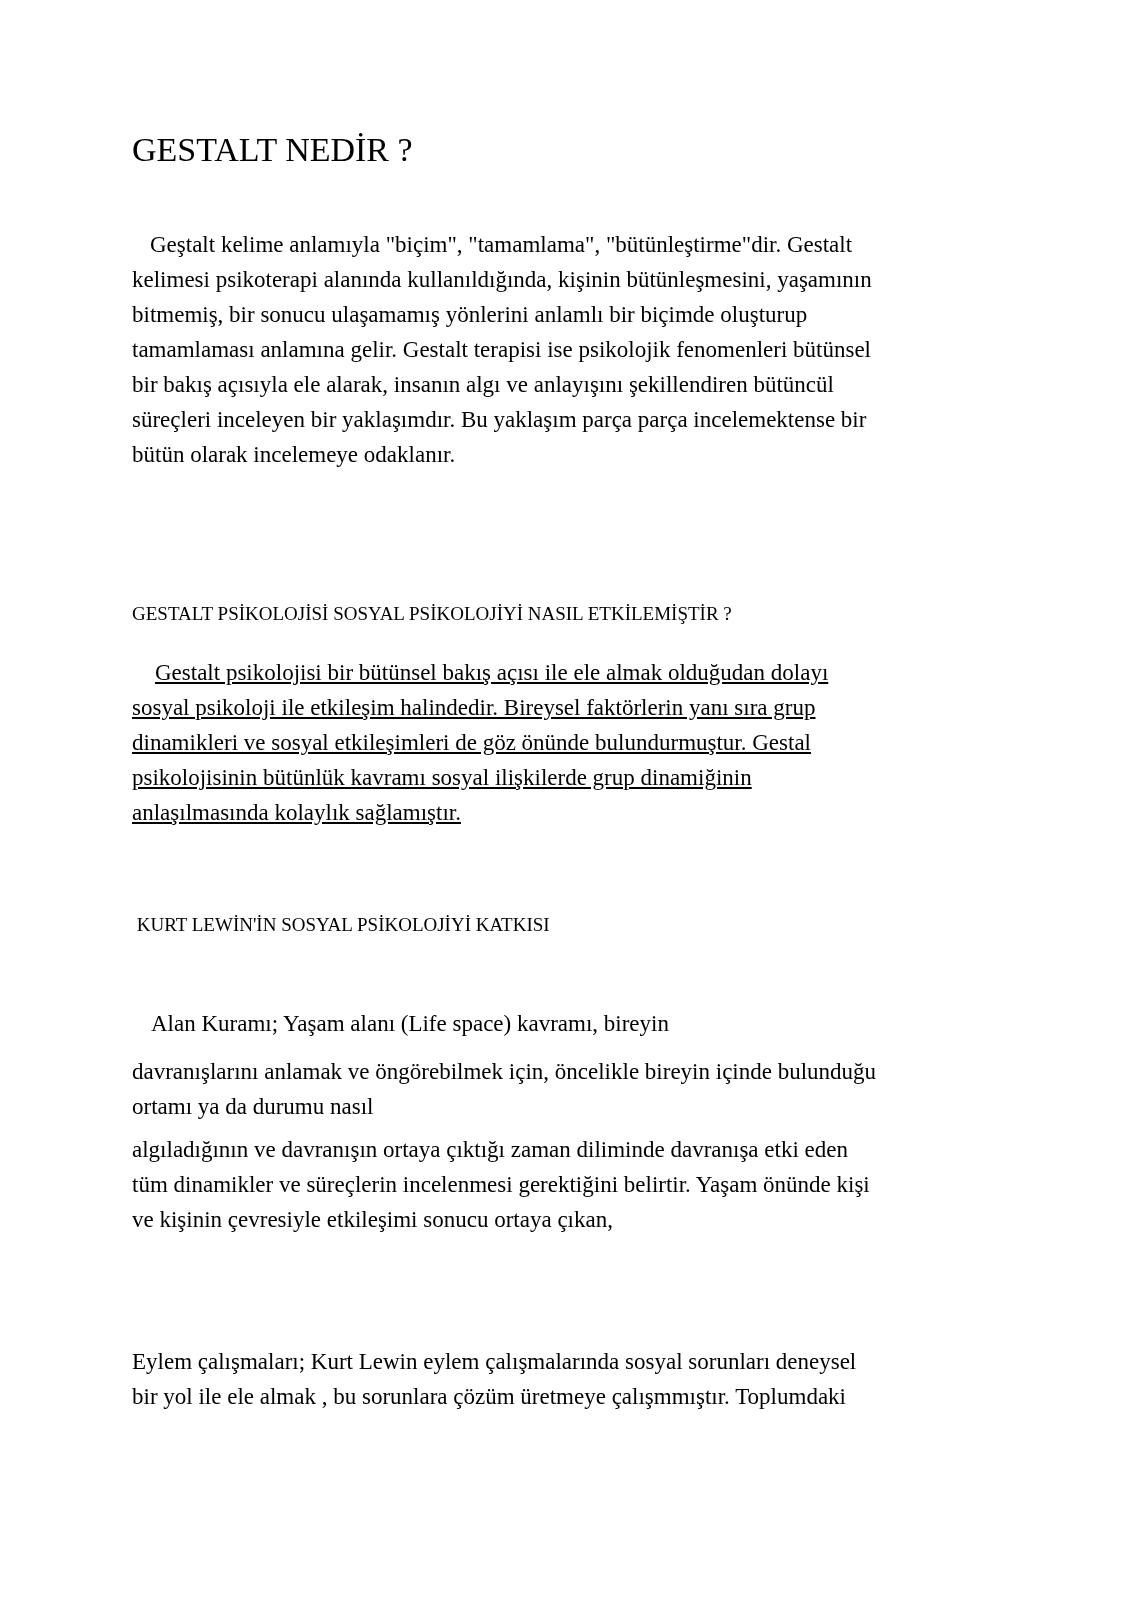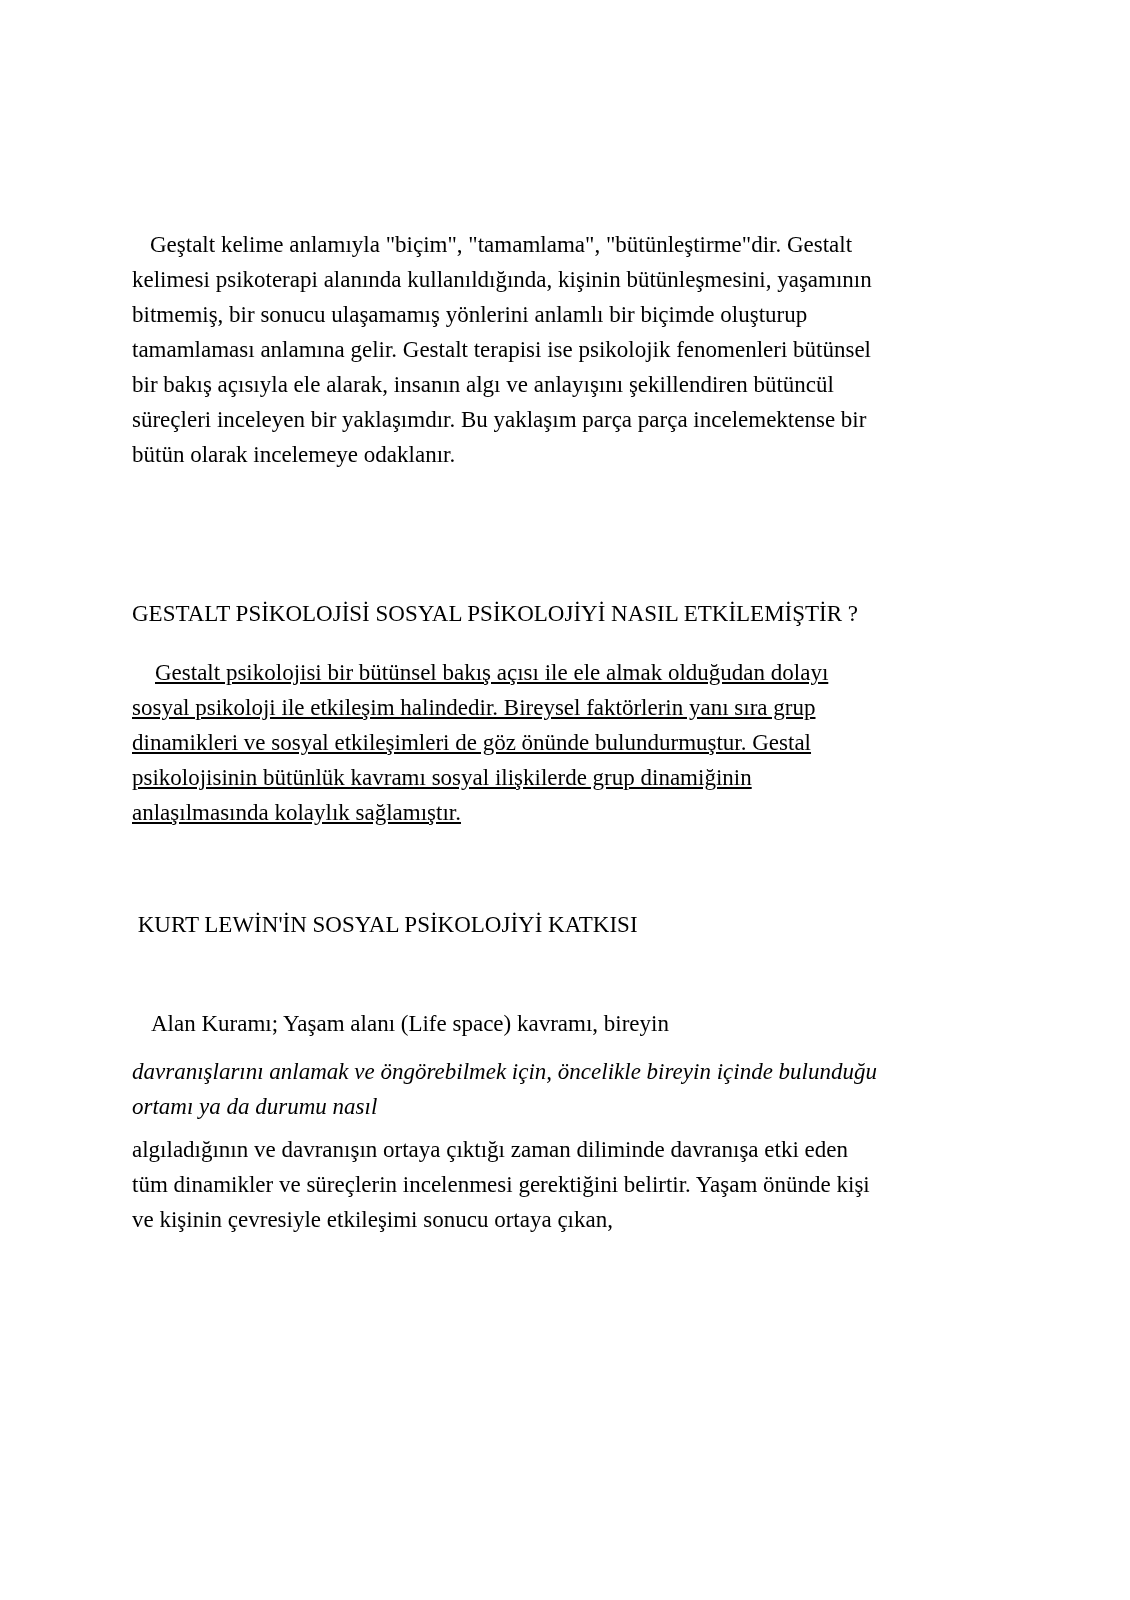--- a/index.html
+++ b/index.html
@@ -33,41 +33,42 @@
     width: 880px;
     font-size: 23px;
     line-height: 35px;
     margin: 0;
     white-space: pre-wrap;
   }
   .section-heading {
     position: absolute;
     left: 132px;
     width: 880px;
-    font-size: 23px;
+    font-size: 19px;
     line-height: 35px;
     font-weight: normal;
     margin: 0;
     white-space: pre-wrap;
   }
   #para-intro   { top: 227px; text-indent: 18px; }
   #heading-2    { top: 596px; }
   #para-sec2    { top: 655px; text-indent: 23px; text-decoration: underline; }
   #heading-3    { top: 907px; }
   #para-alan-1  { top: 1006px; margin-left: 19px; }
-  #para-alan-2  { top: 1054px; font-style: italic; }
+  #para-alan-2  { top: 1054px; }
   #para-alan-3  { top: 1132px; }
   #para-alan-4  { top: 1249px; }
   #para-eylem   { top: 1344px; }
 </style>
 </head>
 <body>
 
 <div class="page">
 
+  <h1 class="doc-title">GESTALT NEDİR ?</h1>
 
   <p class="body-text" id="para-intro">Geştalt kelime anlamıyla "biçim", "tamamlama", "bütünleştirme"dir. Gestalt
 kelimesi psikoterapi alanında kullanıldığında, kişinin bütünleşmesini, yaşamının
 bitmemiş, bir sonucu ulaşamamış yönlerini anlamlı bir biçimde oluşturup
 tamamlaması anlamına gelir. Gestalt terapisi ise psikolojik fenomenleri bütünsel
 bir bakış açısıyla ele alarak, insanın algı ve anlayışını şekillendiren bütüncül
 süreçleri inceleyen bir yaklaşımdır. Bu yaklaşım parça parça incelemektense bir
 bütün olarak incelemeye odaklanır.</p>
 
   <h2 class="section-heading" id="heading-2">GESTALT PSİKOLOJİSİ SOSYAL PSİKOLOJİYİ NASIL ETKİLEMİŞTİR ?</h2>
@@ -83,14 +84,16 @@
   <p class="body-text" id="para-alan-1">Alan Kuramı; Yaşam alanı (Life space) kavramı, bireyin</p>
 
   <p class="body-text" id="para-alan-2">davranışlarını anlamak ve öngörebilmek için, öncelikle bireyin içinde bulunduğu
 ortamı ya da durumu nasıl</p>
 
   <p class="body-text" id="para-alan-3">algıladığının ve davranışın ortaya çıktığı zaman diliminde davranışa etki eden
 tüm dinamikler ve süreçlerin incelenmesi gerektiğini belirtir. Yaşam önünde kişi
 ve kişinin çevresiyle etkileşimi sonucu ortaya çıkan,</p>
 
 
+  <p class="body-text" id="para-eylem">Eylem çalışmaları; Kurt Lewin eylem çalışmalarında sosyal sorunları deneysel
+bir yol ile ele almak , bu sorunlara çözüm üretmeye çalışmmıştır. Toplumdaki</p>
 
 </div>
 
 </body></html>

